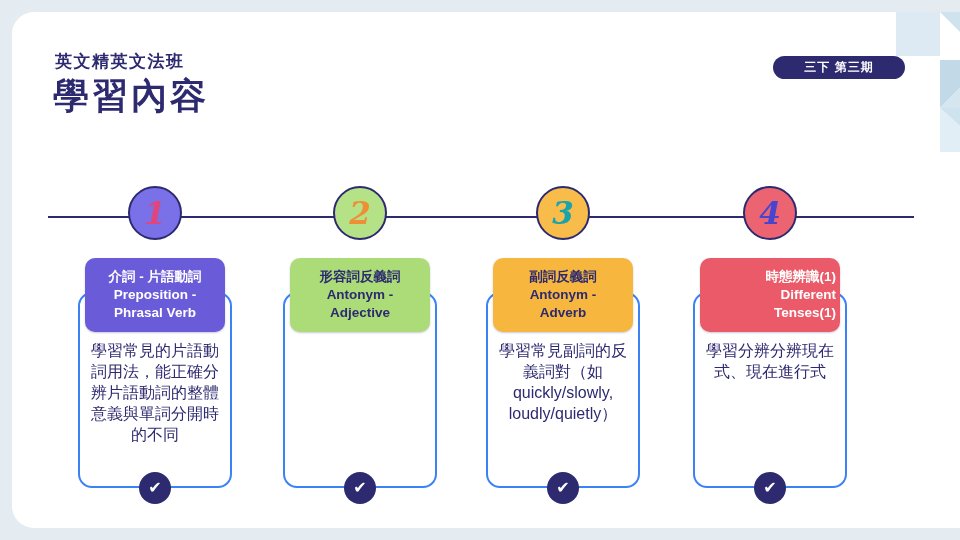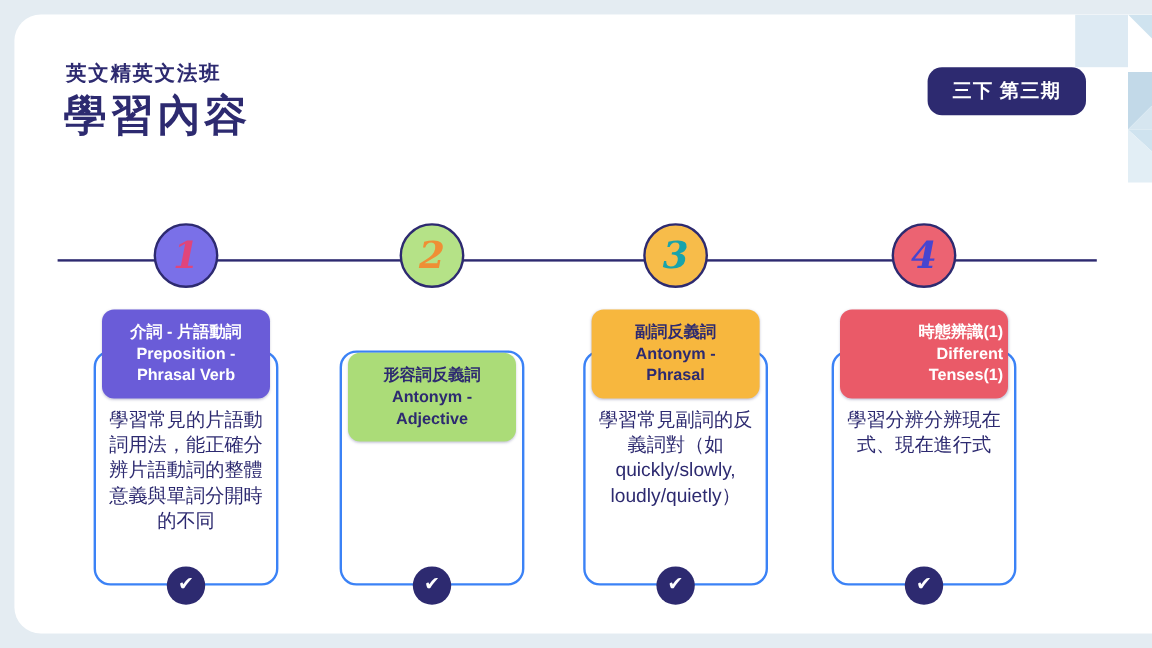--- a/index.html
+++ b/index.html
@@ -15,23 +15,23 @@
   .corner-pattern{position:absolute;top:0;right:0;}
   .subtitle{
     position:absolute;left:43px;top:38px;
     font-size:17px;font-weight:700;color:#2d2a70;letter-spacing:1.5px;
   }
   .title{
     position:absolute;left:41px;top:60px;
     font-size:36px;font-weight:800;color:#2d2a70;letter-spacing:3px;
   }
   .badge{
-    position:absolute;left:761px;top:44px;width:132px;height:40px;
+    position:absolute;left:761px;top:44px;width:132px;height:23px;
     background:#2d2a70;border-radius:12px;color:#ffffff;
-    font-size:16px;font-weight:700;letter-spacing:1px;
+    font-size:12px;font-weight:700;letter-spacing:1px;
     display:flex;align-items:center;justify-content:center;
   }
   .timeline{
     position:absolute;left:36px;top:204px;width:866px;height:2px;
     background:#2d2a70;
   }
   .num-circle{
     position:absolute;top:174px;width:54px;height:54px;border-radius:50%;
     border:2px solid #2d2a70;box-sizing:border-box;
     display:flex;align-items:center;justify-content:center;
@@ -106,35 +106,35 @@
       <div>Preposition -</div>
       <div>Phrasal Verb</div>
     </div>
     <div class="card-body">學習常見的片語動詞用法，能正確分辨片語動詞的整體意義與單詞分開時的不同</div>
     <div class="check">
       <span>✔</span>
     </div>
   </div>
 
   <div class="card c1">
-    <div class="card-header" style="background: rgb(171, 220, 120); color: rgb(45, 42, 112); margin-top: 36px;">
+    <div class="card-header" style="background: rgb(171, 220, 120); color: rgb(45, 42, 112);">
       <div>形容詞反義詞</div>
       <div>Antonym -</div>
       <div>Adjective</div>
     </div>
     <div class="check">
       <span>✔</span>
     </div>
   </div>
 
   <div class="card c2">
     <div class="card-header" style="background: rgb(247, 183, 62); color: rgb(45, 42, 112);">
       <div>副詞反義詞</div>
       <div>Antonym -</div>
-      <div>Phrasal</div>
+      <div>Adverb</div>
     </div>
     <div class="card-body">學習常見副詞的反義詞對（如quickly/slowly, loudly/quietly）</div>
     <div class="check">
       <span>✔</span>
     </div>
   </div>
 
   <div class="card c3">
     <div class="card-header" style="background: rgb(234, 90, 104); color: rgb(255, 255, 255); align-items: flex-end;">
       <div>時態辨識(1)</div>

